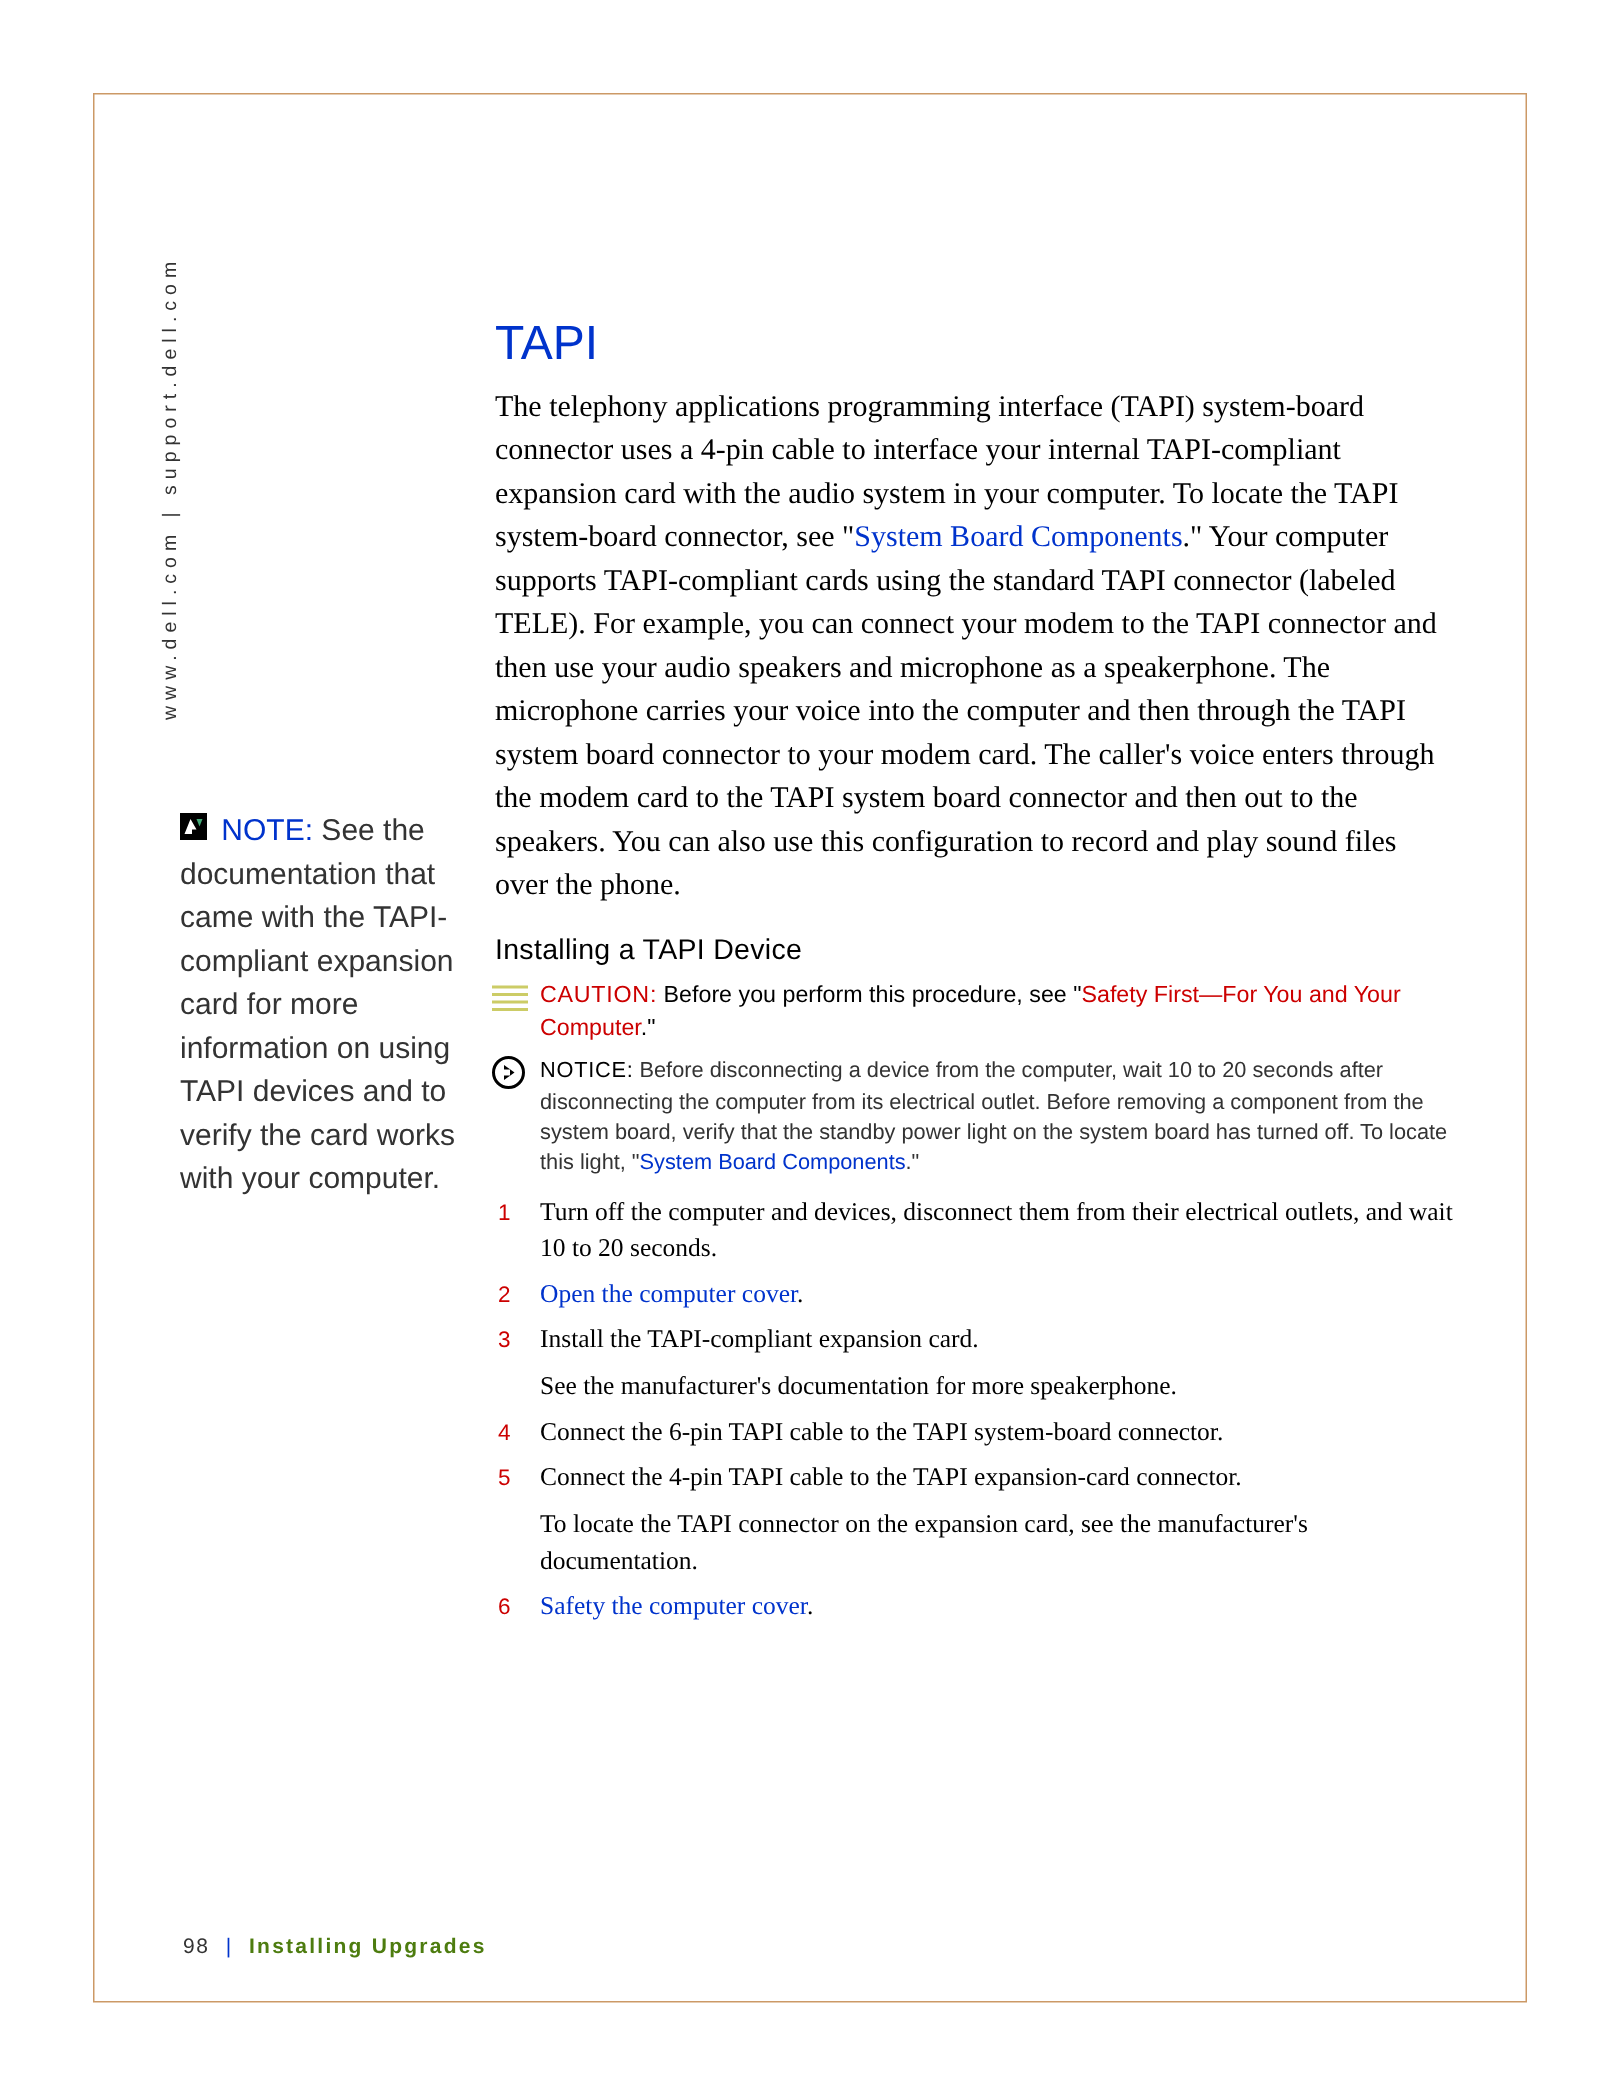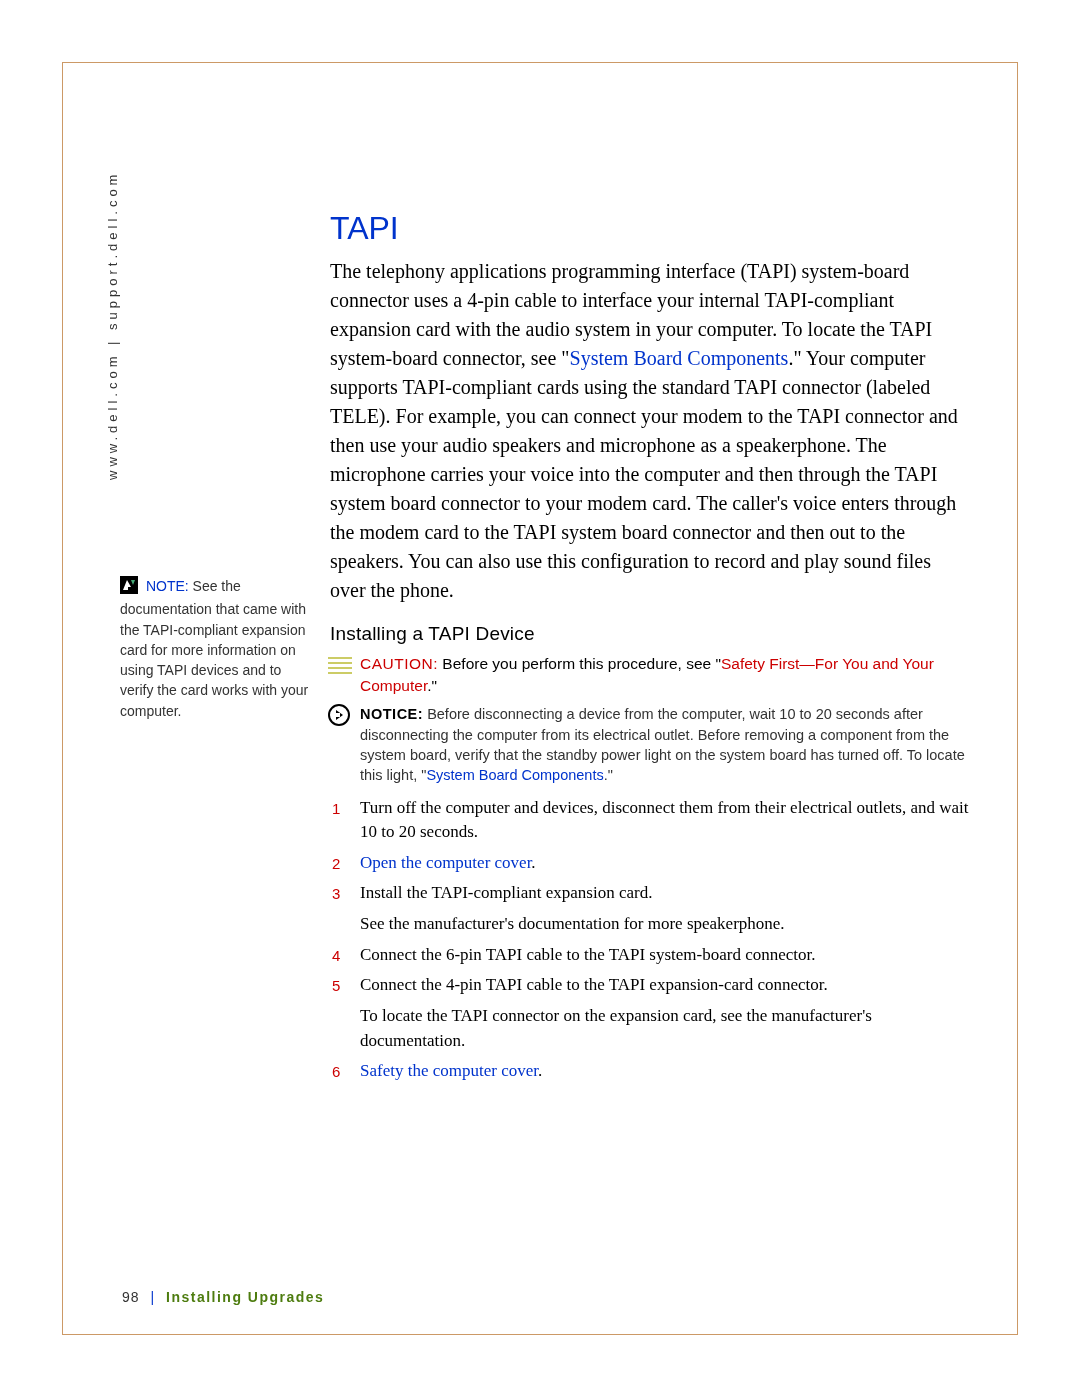--- a/index.html
+++ b/index.html
@@ -33,24 +33,24 @@
   }
   .main-col {
     position: absolute;
     left: 330px;
     top: 210px;
     width: 640px;
   }
   .side-col {
     position: absolute;
     left: 120px;
-    top: 576px;
+    top: 540px;
     width: 195px;
     font-family: Arial, Helvetica, sans-serif;
-    font-size: 14px;
+    font-size: 20px;
     line-height: 1.45;
     color: #333;
   }
   h1 {
     font-family: Arial, Helvetica, sans-serif;
     font-size: 32px;
     font-weight: normal;
     color: #0033cc;
     margin-bottom: 10px;
   }
@@ -88,21 +88,21 @@
   }
   .notice-block {
     font-family: Arial, Helvetica, sans-serif;
     font-size: 14.5px;
     line-height: 1.4;
     margin-left: 30px;
     margin-bottom: 10px;
     position: relative;
     color: #333;
   }
-  .notice-label { color: #000; letter-spacing: 0.5px; font-weight: bold; }
+  .notice-label { color: #000; letter-spacing: 0.5px; }
   .notice-icon {
     position: absolute;
     left: -32px;
     top: 0;
   }
   .note-icon {
     display: inline-block;
     vertical-align: top;
     margin-right: 4px;
   }

